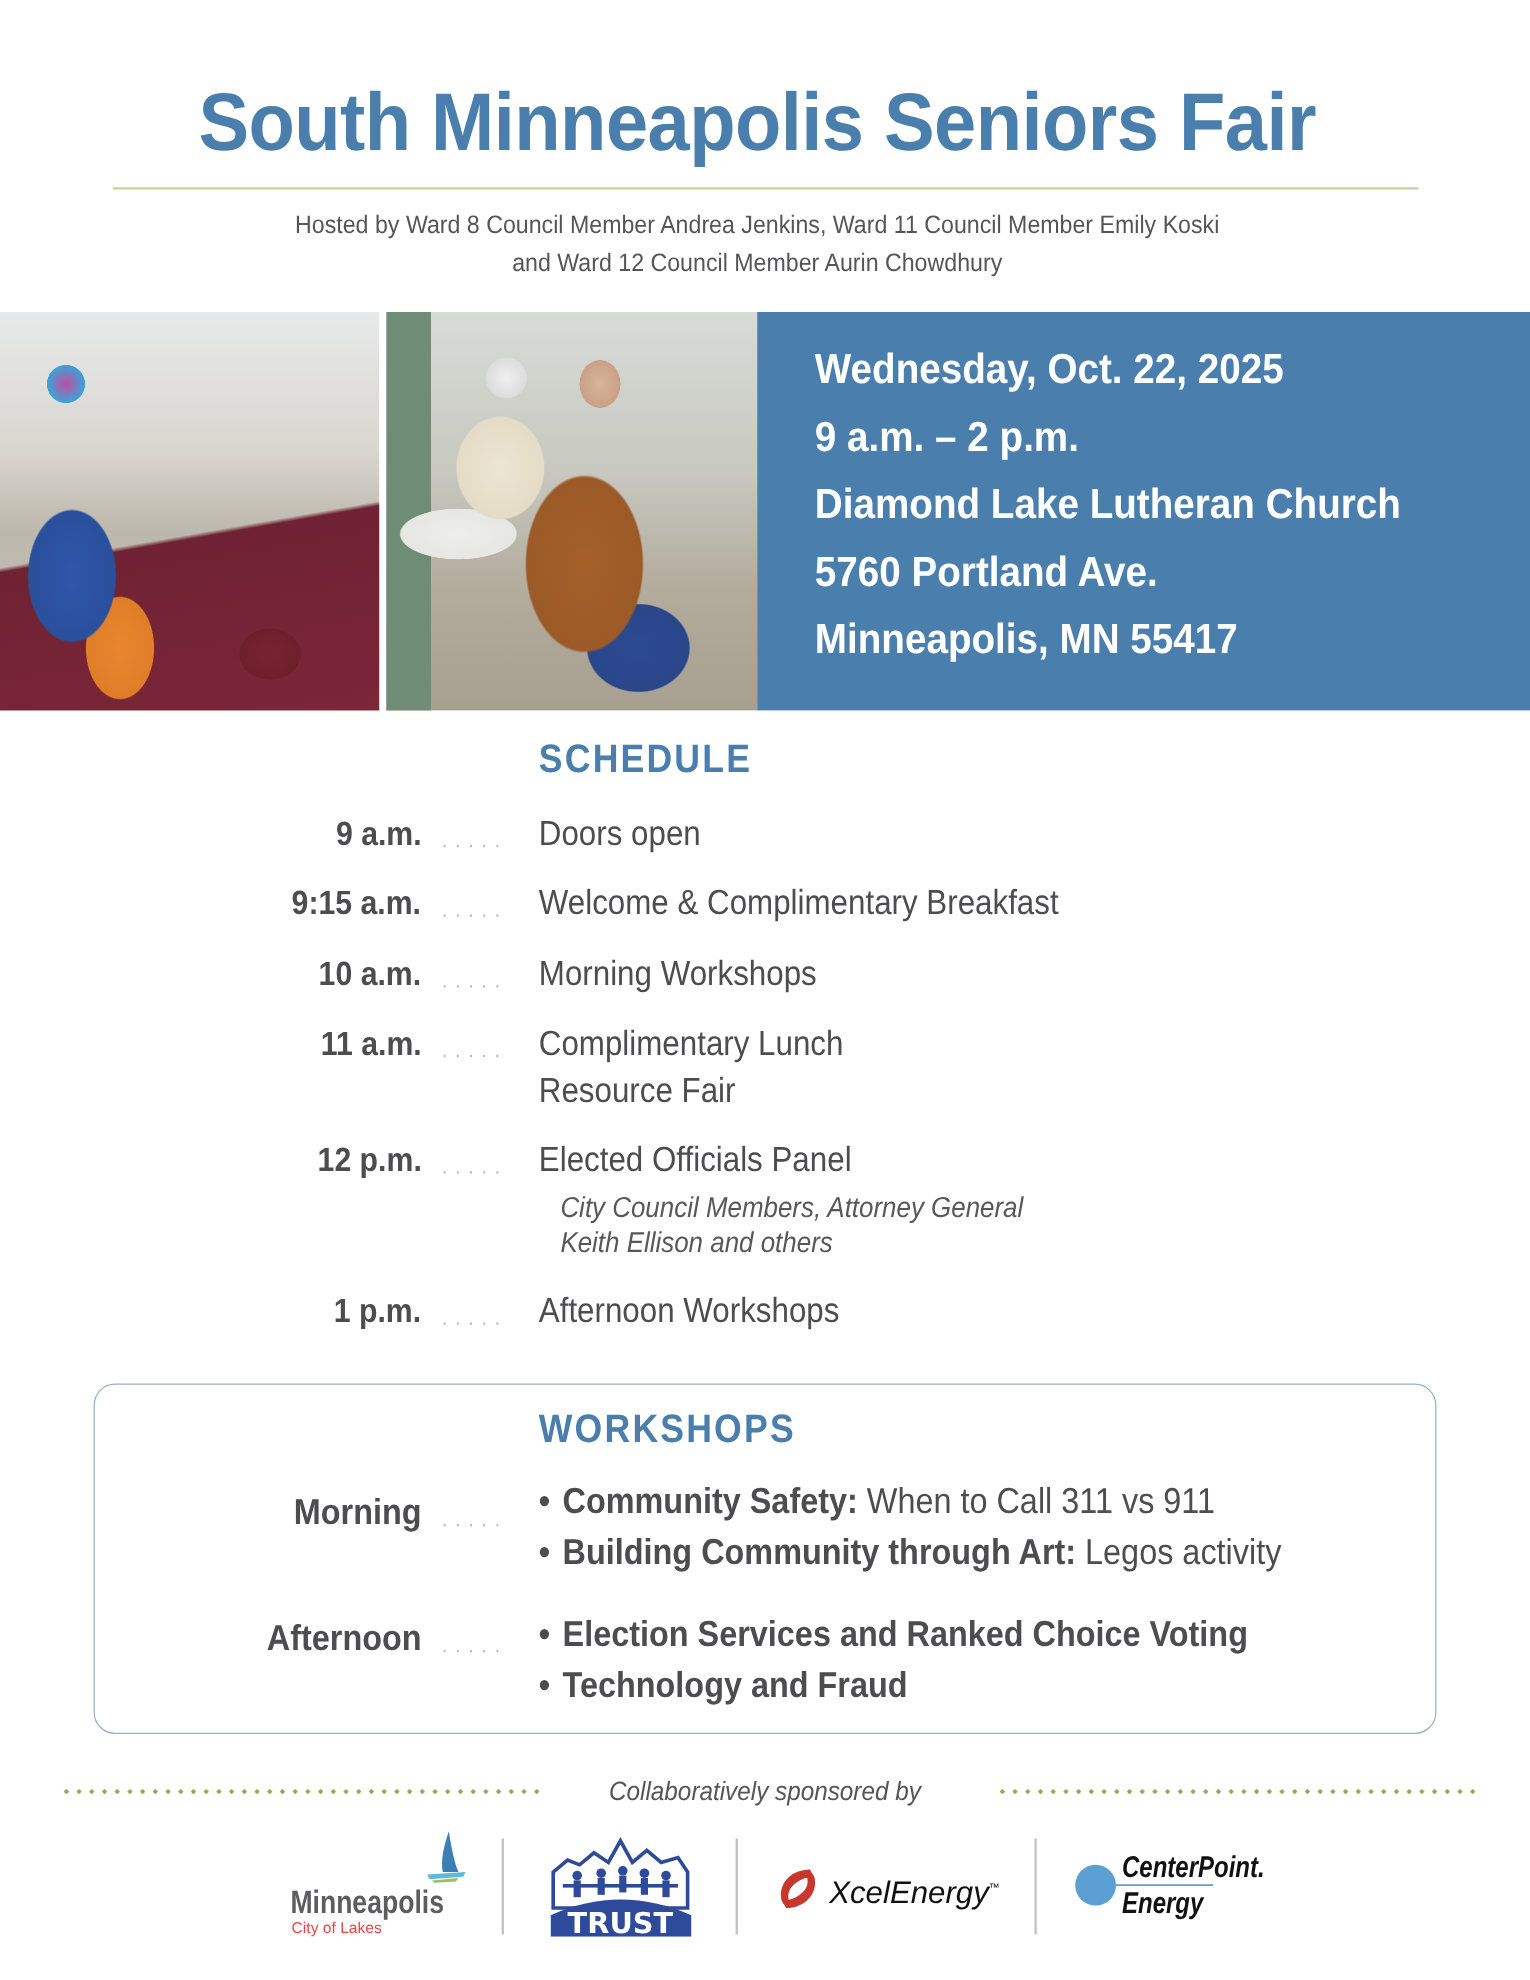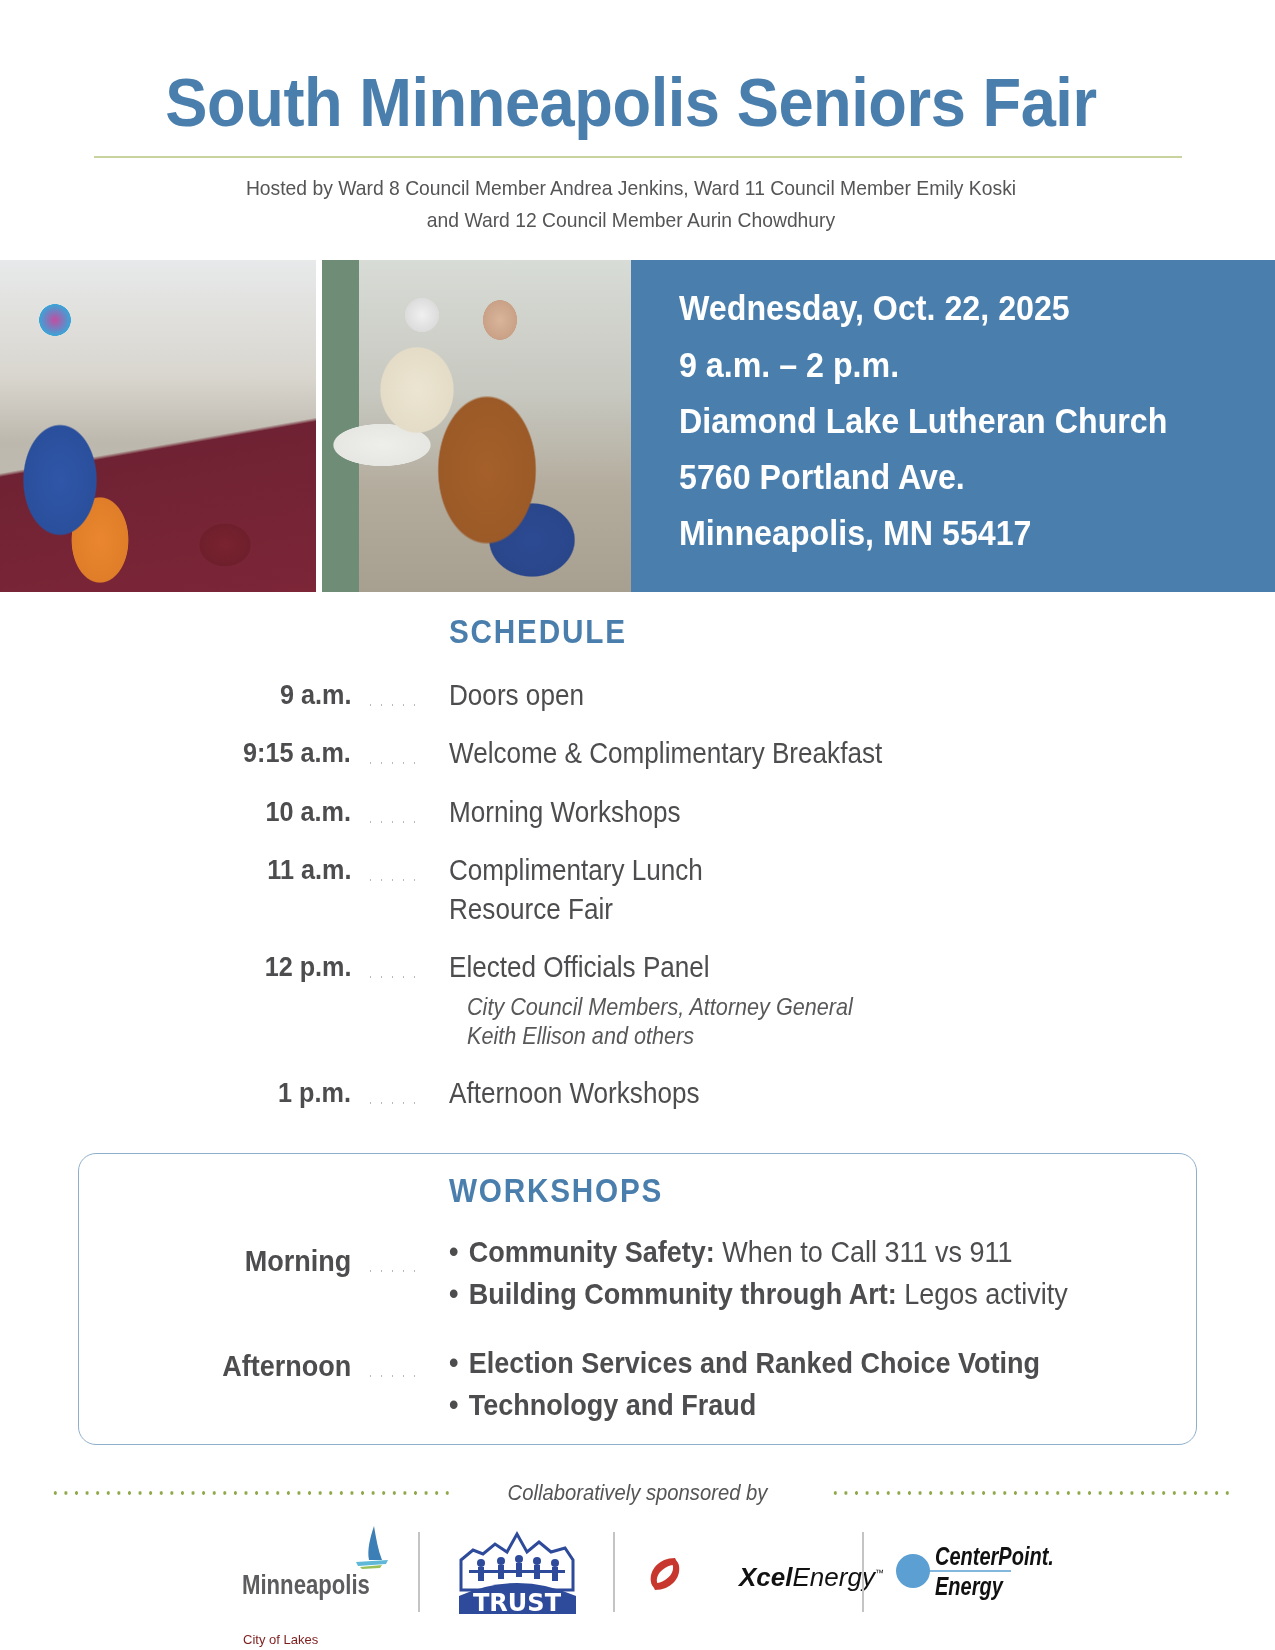--- a/index.html
+++ b/index.html
@@ -112,26 +112,26 @@
     transform: scaleX(0.92); transform-origin: 637px 0;
   }
   .logo-sep { position: absolute; top: 1532px; width: 1.5px; height: 80px; background: #c4c4c4; }
 
   .logo-mpls { position: absolute; left: 240px; top: 1528px; width: 150px; height: 86px; }
   .logo-mpls .name {
     position: absolute; left: 2px; top: 42px; font-size: 27px; font-weight: 700; color: #5d5d5f;
     line-height: 30px; white-space: nowrap; transform: scaleX(0.82); transform-origin: 0 0;
   }
   .logo-mpls .tag {
-    position: absolute; left: 3px; top: 72px; font-size: 13px; color: #7f1d1d; line-height: 14px; white-space: nowrap; margin-top: 33px;
+    position: absolute; left: 3px; top: 72px; font-size: 13px; color: #ef4444; line-height: 14px; white-space: nowrap;
   }
   .logo-trust { position: absolute; left: 455px; top: 1530px; width: 125px; height: 84px; text-align: center; }
   .logo-xcel { position: absolute; left: 643px; top: 1552px; width: 200px; height: 44px; }
   .logo-xcel .word { position: absolute; left: 48px; top: 6px; font-size: 26px; color: #111; line-height: 30px; white-space: nowrap; }
-  .logo-xcel .word b { font-style: italic; font-weight: 700; margin-left: 48px; }
+  .logo-xcel .word b { font-style: italic; font-weight: 400; }
   .logo-xcel .word i { font-weight: 400; }
   .logo-cp { position: absolute; left: 893px; top: 1540px; width: 170px; height: 70px; }
   .logo-cp .l1, .logo-cp .l2 {
     position: absolute; font-weight: 700; font-style: italic; color: #111; font-size: 25px; line-height: 28px; white-space: nowrap;
     transform: scaleX(0.8); transform-origin: 0 0;
   }
   .logo-cp .l1 { left: 42px; top: 2px; }
   .logo-cp .l2 { left: 42px; top: 32px; }
 </style>
 </head>

